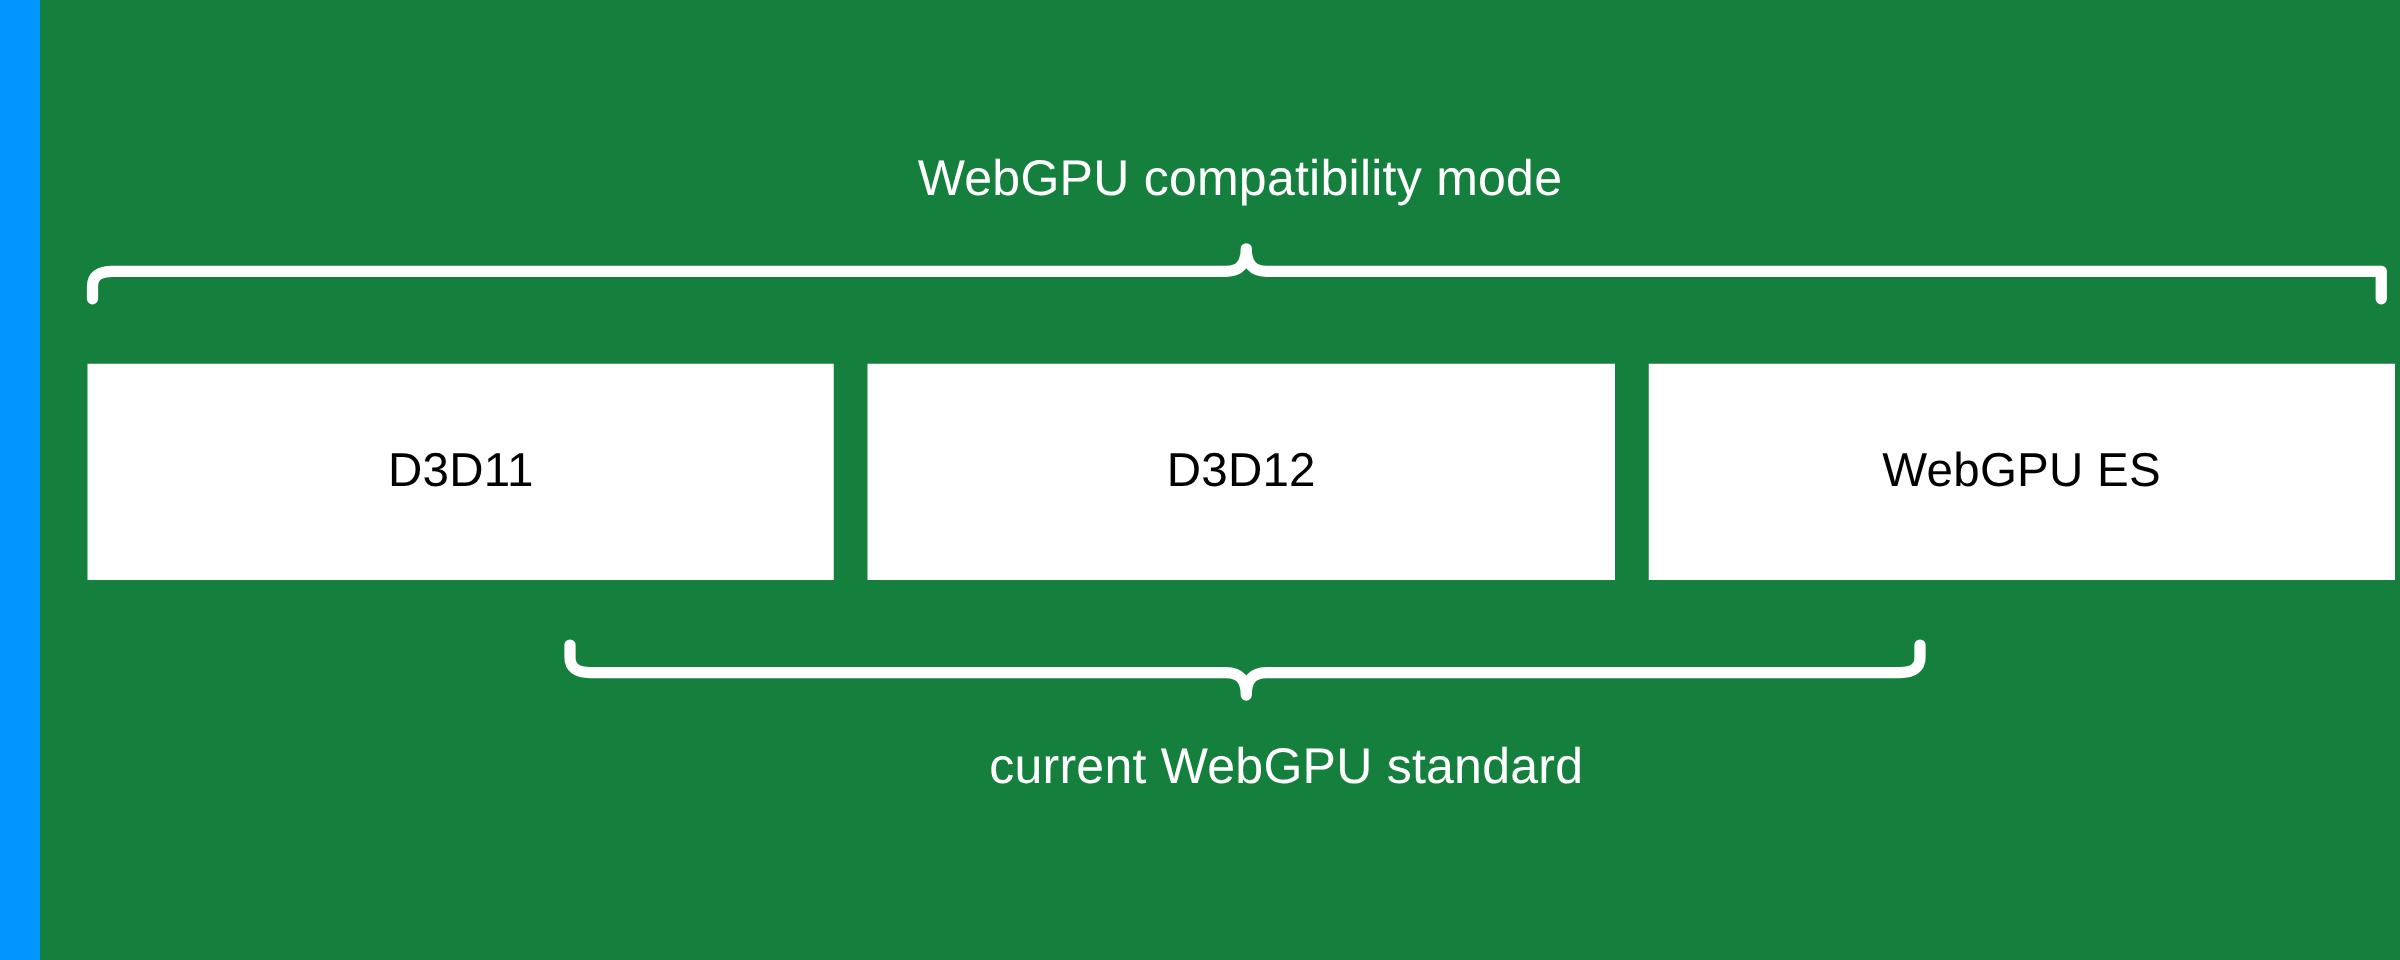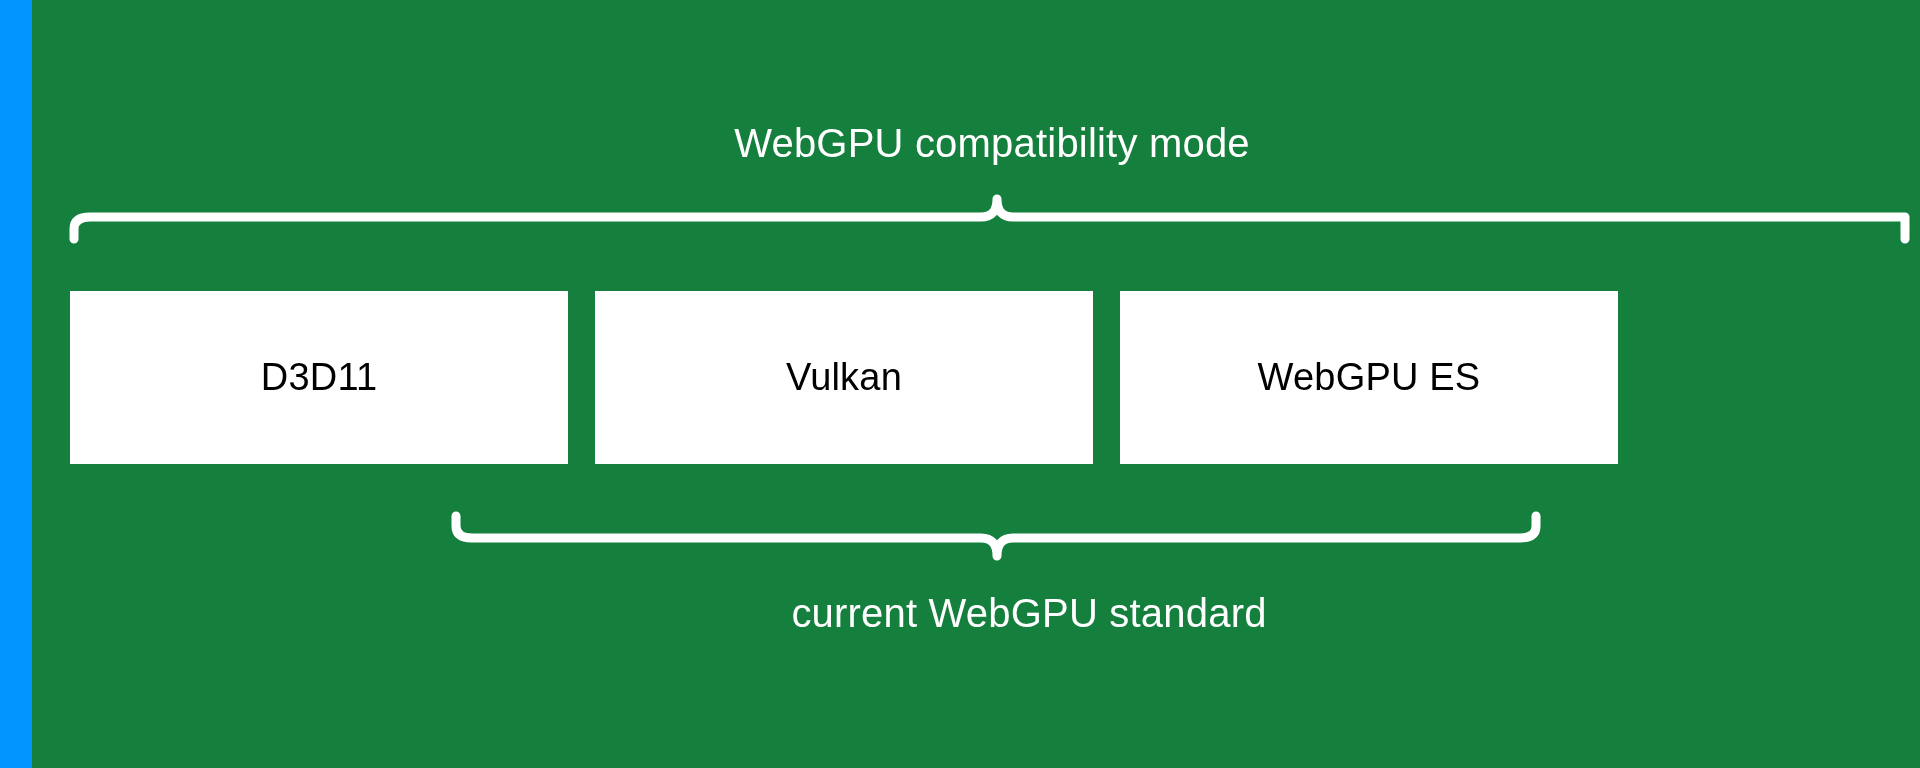--- a/index.html
+++ b/index.html
@@ -61,21 +61,21 @@
     line-height: 52px;
     white-space: nowrap;
     padding-left: 37px;
   }
 
   
   #api-row {
     position: absolute;
     left: 38px;
     top: 291px;
-    width: 1548px;
+    width: 1846px;
     height: 173px;
     display: flex;
     flex-direction: row;
     gap: 27px;
   }
   .api-box {
     flex: 1 1 0;
     background: #ffffff;
     display: flex;
     align-items: center;
@@ -118,21 +118,21 @@
              L 1488 538
              Q 1504 538 1504 526
              L 1504 516" fill="none" stroke="#ffffff" stroke-width="9" stroke-linecap="round" stroke-linejoin="round"></path>
   </svg>
 
   <div id="api-row">
     <div class="api-box">
       <span class="api-box-label">D3D11</span>
     </div>
     <div class="api-box">
-      <span class="api-box-label">Vulkan</span>
+      <span class="api-box-label">D3D12</span>
     </div>
     <div class="api-box">
       <span class="api-box-label">WebGPU ES</span>
     </div>
   </div>
 
   <div id="bottom-caption">current WebGPU standard</div>
 
 </div>
 

